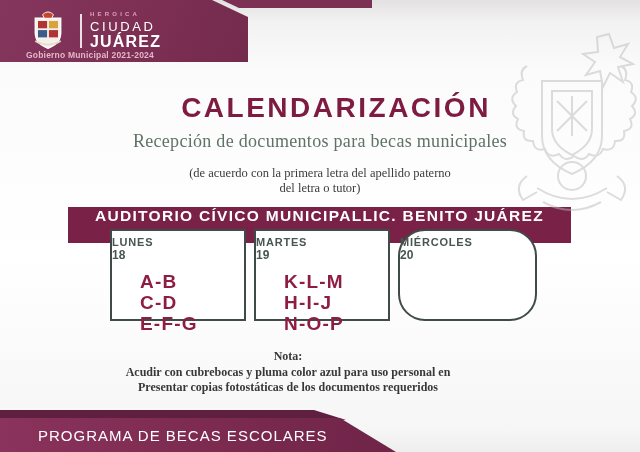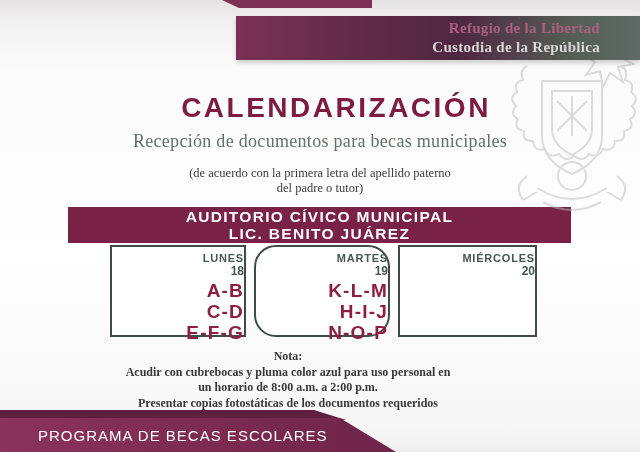--- a/index.html
+++ b/index.html
@@ -45,32 +45,32 @@
   .subtitle{
     position:absolute;left:0;top:131px;width:640px;text-align:center;
     font-family:"Liberation Serif",serif;font-size:18px;color:#5e7265;letter-spacing:.3px;
   }
   .clarify{
     position:absolute;left:0;top:166px;width:640px;text-align:center;
     font-family:"Liberation Serif",serif;font-weight:normal;font-size:12.5px;line-height:15px;color:#3b3b3b;
   }
   .venue{
     position:absolute;left:68px;top:207px;width:503px;height:36px;background:#7a2148;
-    display:flex;flex-direction:column;justify-content:center;text-align:center;
+    display:flex;flex-direction:row;justify-content:center;text-align:center;
     color:#ffffff;font-weight:bold;font-size:15.5px;line-height:17px;letter-spacing:1.3px;
   }
   .card{
-    position:absolute;top:245px;width:132px;height:88px;background:#ffffff;
-    border:2px solid #3f4b47;text-align:right;box-sizing:content-box;
+    position:absolute;top:229px;width:132px;height:88px;background:#ffffff;
+    border:2px solid #3f4b47;text-align:left;box-sizing:content-box;
   }
-  .card1{left:110px;} .card2{left:254px;border-radius:22px;} .card3{left:398px;width:135px;}
+  .card1{left:110px;} .card2{left:254px;} .card3{left:398px;width:135px;border-radius:27px;}
   .day{margin-top:5px;font-size:11px;font-weight:bold;letter-spacing:.8px;color:#47564f;}
   .date{font-size:12px;font-weight:bold;color:#47564f;margin-top:0px;}
   .group{font-size:19px;font-weight:bold;letter-spacing:1.2px;color:#8e1d44;line-height:21px;}
-  .groups{margin-top:2px;}
+  .groups{margin-top:9px;padding-left:28px;}
   .note{
     position:absolute;left:0;top:349px;width:576px;text-align:center;
     font-family:"Liberation Serif",serif;font-weight:bold;font-size:12px;line-height:15.5px;color:#383838;
   }
   
   .banner-strip{
     position:absolute;left:0;top:410px;width:346px;height:10px;z-index:2;
     background:#5f1f3e;clip-path:polygon(0 0,314px 0,346px 10px,0 10px);
   }
   .banner{
@@ -94,33 +94,47 @@
       <path d="M45,55 h60 v55 q0,25 -30,38 q-30,-13 -30,-38 z"></path>
       <path d="M55,65 h40 v38 q0,16 -20,26 q-20,-10 -20,-26 z"></path>
       <path d="M60,75 l30,30 M90,75 l-30,30 M75,70 v40"></path>
       <circle cx="75" cy="150" r="14"></circle>
       <path d="M40,162 q35,22 70,0 M46,176 q29,16 58,0"></path>
       <path d="M30,150 q-14,10 -4,24 l14,-8 M120,150 q14,10 4,24 l-14,-8"></path>
     </svg>
 
     <div class="hdr-strip"></div>
 
-    <div class="hdr-right">
-      <div class="motto1">Refugio de la Libertad</div>
-      <div class="motto2">Custodia de la República</div>
+
+    <div class="hdr-left">
+      <svg class="crest" viewBox="0 0 40 44">
+        <path d="M6,8 h28 v16 q0,12 -14,17 q-14,-5 -14,-17 z" fill="#f4f0ea" stroke="#ffffff" stroke-width="1.5"></path>
+        <rect x="9" y="11" width="10" height="8" fill="#b03434"></rect>
+        <rect x="21" y="11" width="10" height="8" fill="#d9a33c"></rect>
+        <rect x="9" y="21" width="10" height="8" fill="#3c5a8a"></rect>
+        <rect x="21" y="21" width="10" height="8" fill="#b03434"></rect>
+        <path d="M14,4 q6,-6 12,0 l-2,4 h-8 z" fill="#c2452f" stroke="#ffffff" stroke-width="1"></path>
+        <path d="M6,33 q14,8 28,0" fill="none" stroke="#e8dcc8" stroke-width="2"></path>
+      </svg>
+      <div class="logo-divider"></div>
+      <div class="logo-text">
+        <div class="heroica">HEROICA</div>
+        <div class="ciudad">CIUDAD</div>
+        <div class="juarez">JUÁREZ</div>
+      </div>
+      <div class="gobierno">Gobierno Municipal 2021-2024</div>
     </div>
-
   </div>
 
   <div class="title">CALENDARIZACIÓN</div>
   <div class="subtitle">Recepción de documentos para becas municipales</div>
 
   <div class="clarify">
     <div>(de acuerdo con la primera letra del apellido paterno</div>
-    <div>del padre o tutor)</div>
+    <div>del letra o tutor)</div>
   </div>
 
   <div class="venue">
     <div>AUDITORIO CÍVICO MUNICIPAL</div>
     <div>LIC. BENITO JUÁREZ</div>
   </div>
 
   <div class="card card1">
     <div class="day">LUNES</div>
     <div class="date">18</div>
@@ -142,21 +156,20 @@
   </div>
 
   <div class="card card3">
     <div class="day">MIÉRCOLES</div>
     <div class="date">20</div>
   </div>
 
   <div class="note">
     <div>Nota:</div>
     <div>Acudir con cubrebocas y pluma color azul para uso personal en</div>
-    <div>un horario de 8:00 a.m. a 2:00 p.m.</div>
     <div>Presentar copias fotostáticas de los documentos requeridos</div>
   </div>
 
   <div class="banner-strip"></div>
   <div class="banner">
     <div class="banner-label">PROGRAMA DE BECAS ESCOLARES</div>
   </div>
 
 </div>
 

